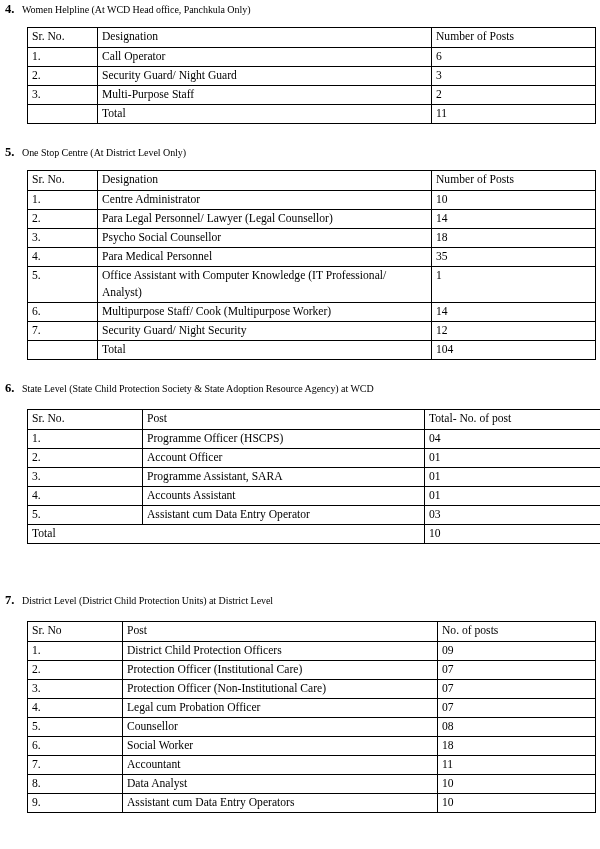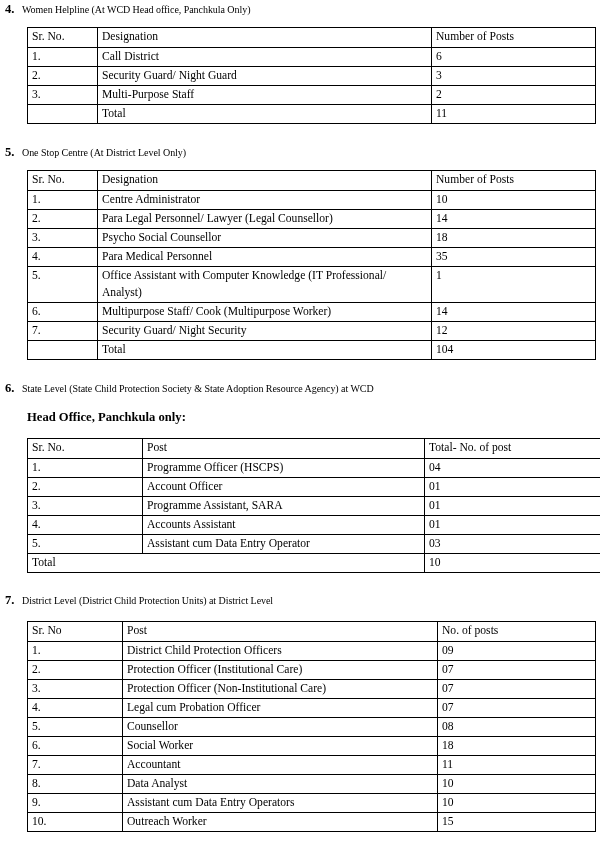--- a/index.html
+++ b/index.html
@@ -119,21 +119,21 @@
       <thead>
         <tr>
           <th class="w-t45-c1">Sr. No.</th>
           <th class="w-t45-c2">Designation</th>
           <th class="w-t45-c3 c-center">Number of Posts</th>
         </tr>
       </thead>
       <tbody>
         <tr>
           <td class="num-col">1.</td>
-          <td>Call District</td>
+          <td>Call Operator</td>
           <td>6</td>
         </tr>
         <tr>
           <td class="num-col">2.</td>
           <td>Security Guard/ Night Guard</td>
           <td>3</td>
         </tr>
         <tr>
           <td class="num-col">3.</td>
           <td>Multi-Purpose Staff</td>
@@ -204,21 +204,20 @@
         </tr>
       </tbody>
     </table>
   </div>
 
   <div class="section" style="top:381px;">
     <div class="heading-row">
       <div class="heading-num">6.</div>
       <div class="heading-text">State Level (State Child Protection Society &amp; State Adoption Resource Agency) at WCD</div>
     </div>
-    <div class="heading-text-2" style="margin-top:14px;">Head Office, Panchkula only:</div>
     <table class="doc-table" style="margin-top:13px;">
       <thead>
         <tr>
           <th class="w-t6-c1">Sr. No.</th>
           <th class="w-t6-c2">Post</th>
           <th class="w-t6-c3">Total- No. of post</th>
         </tr>
       </thead>
       <tbody>
         <tr>
@@ -306,22 +305,17 @@
         <tr>
           <td class="num-col">8.</td>
           <td>Data Analyst</td>
           <td>10</td>
         </tr>
         <tr>
           <td class="num-col">9.</td>
           <td>Assistant cum Data Entry Operators</td>
           <td>10</td>
         </tr>
-        <tr>
-          <td class="num-col">10.</td>
-          <td>Outreach Worker</td>
-          <td>15</td>
-        </tr>
       </tbody>
     </table>
   </div>
 
 </div>
 
 </body></html>

